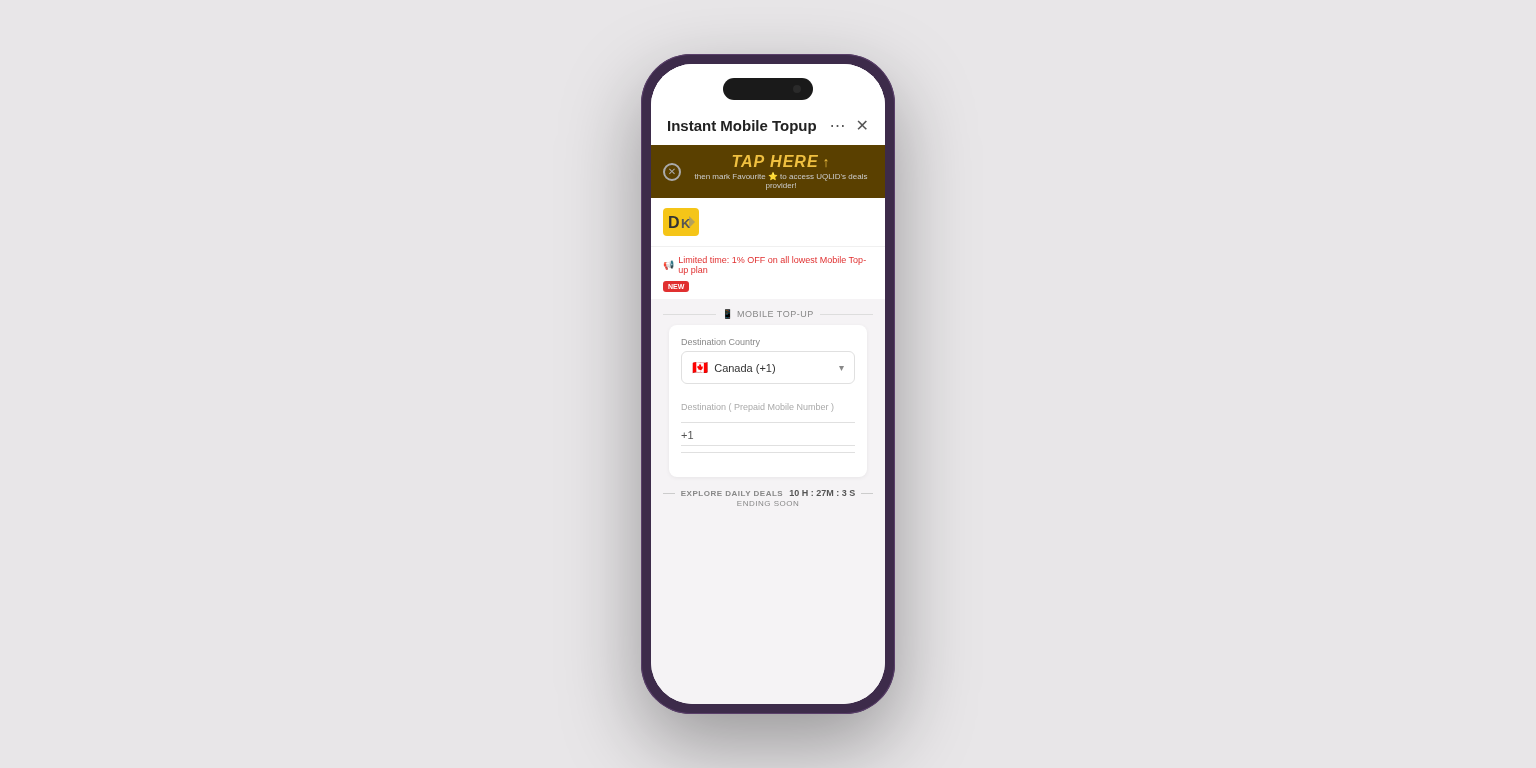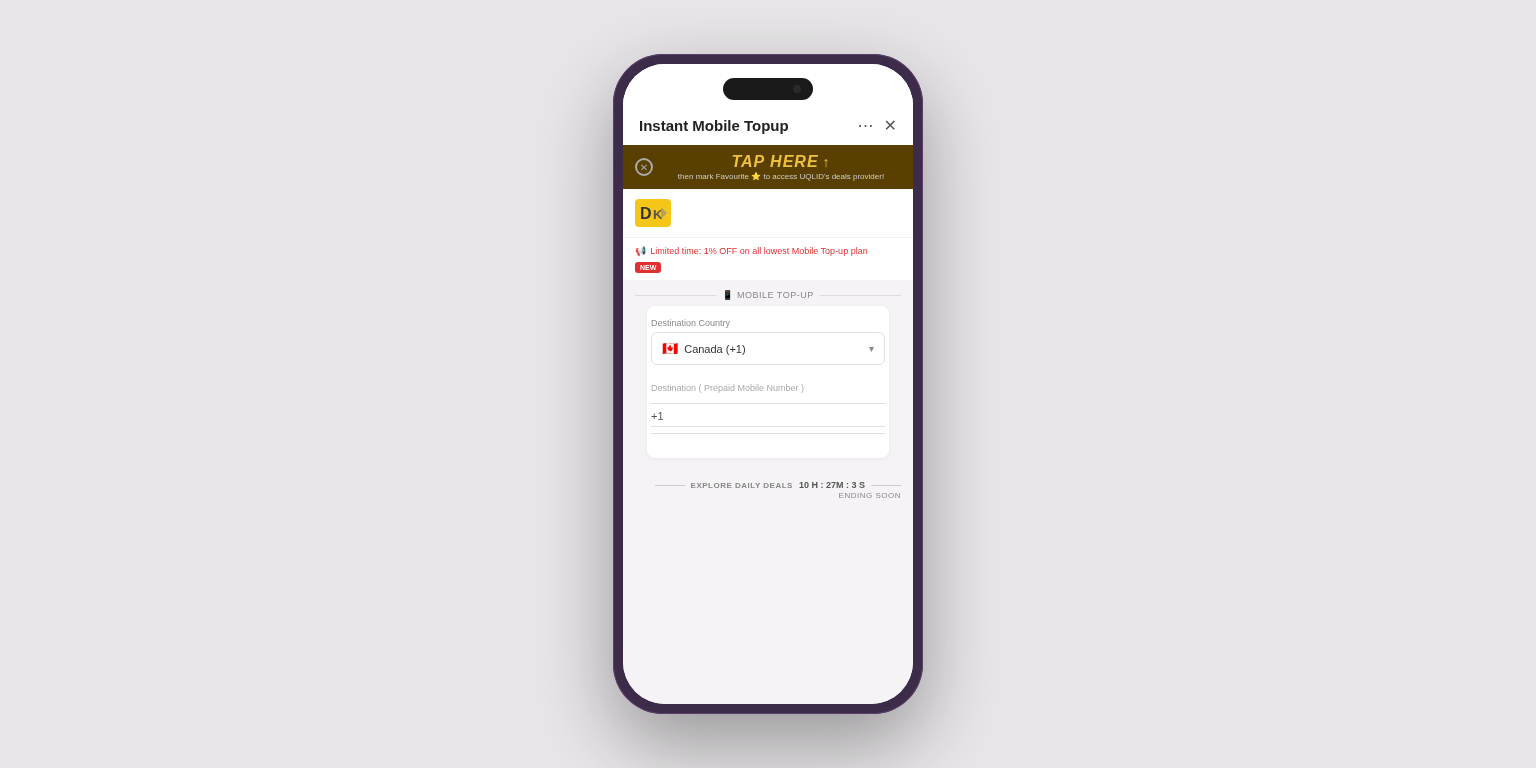--- a/index.html
+++ b/index.html
@@ -7,21 +7,21 @@
       width: 1536px;
       height: 768px;
       background: #e8e6e8;
       display: flex;
       align-items: center;
       justify-content: center;
       font-family: -apple-system, BlinkMacSystemFont, 'Segoe UI', sans-serif;
     }
 
     .phone-outer {
-      width: 310px;
+      width: 254px;
       height: 660px;
       background: #3d2b4a;
       border-radius: 50px;
       padding: 10px;
       box-shadow: 0 30px 80px rgba(0,0,0,0.35), inset 0 0 0 1px #5a3f6a;
       position: relative;
     }
 
     .phone-inner {
       width: 100%;
@@ -226,23 +226,23 @@
       color: #888;
       letter-spacing: 0.5px;
       display: flex;
       align-items: center;
       gap: 3px;
     }
 
     
     .form-area {
       background: #fff;
-      margin: 0 24px;
+      margin: 0 18px;
       border-radius: 8px;
-      padding: 12px 4px;
+      padding: 12px 12px;
       box-shadow: 0 1px 4px rgba(0,0,0,0.06);
     }
 
     .field-group {
       margin-bottom: 12px;
     }
 
     .field-label {
       font-size: 9px;
       color: #888;
@@ -303,24 +303,24 @@
       border-radius: 20px;
       padding: 11px;
       font-size: 12px;
       font-weight: 600;
       cursor: pointer;
       margin-top: 6px;
     }
 
     
     .daily-deals {
-      padding: 22px 12px 6px;
+      padding: 11px 12px 6px;
       display: flex;
       flex-direction: column;
-      align-items: flex-end;
+      align-items: center;
     }
 
     .deals-row {
       display: flex;
       align-items: center;
       gap: 6px;
     }
 
     .deals-line {
       flex: 1;

